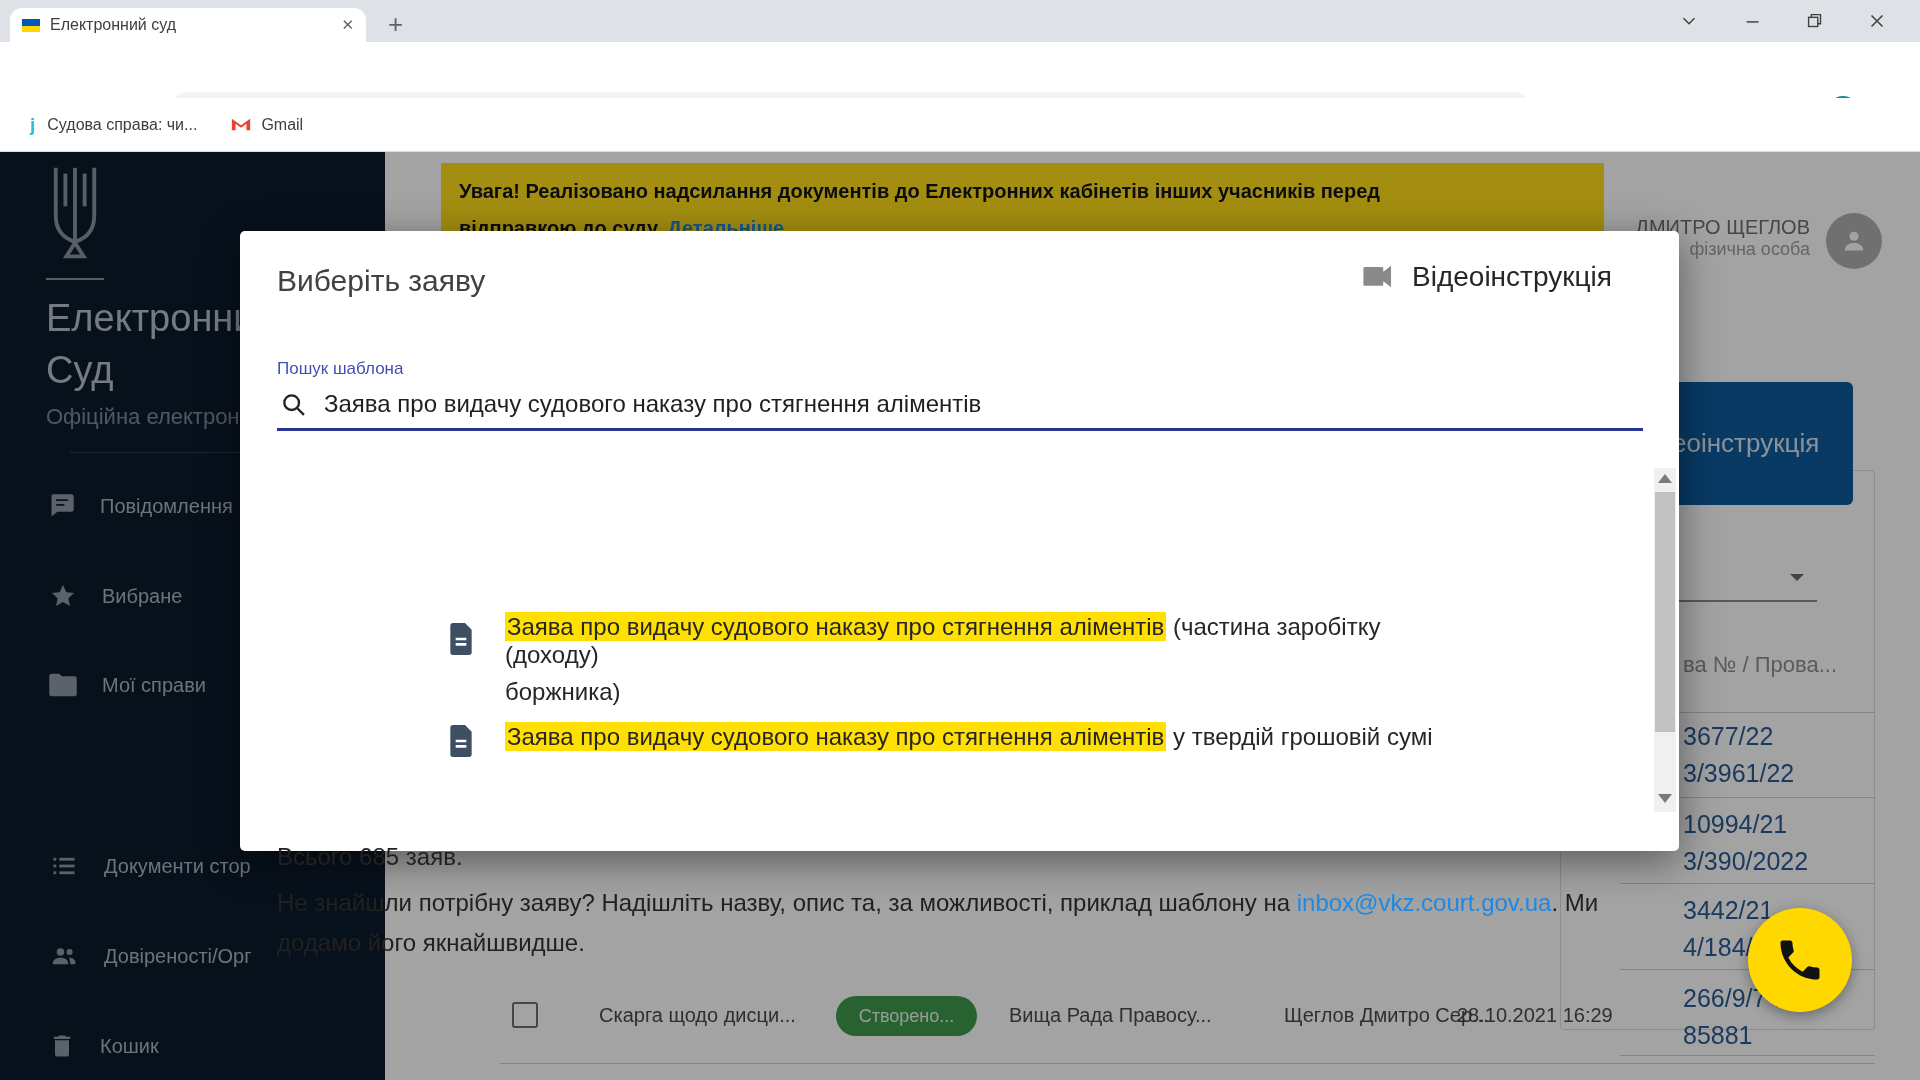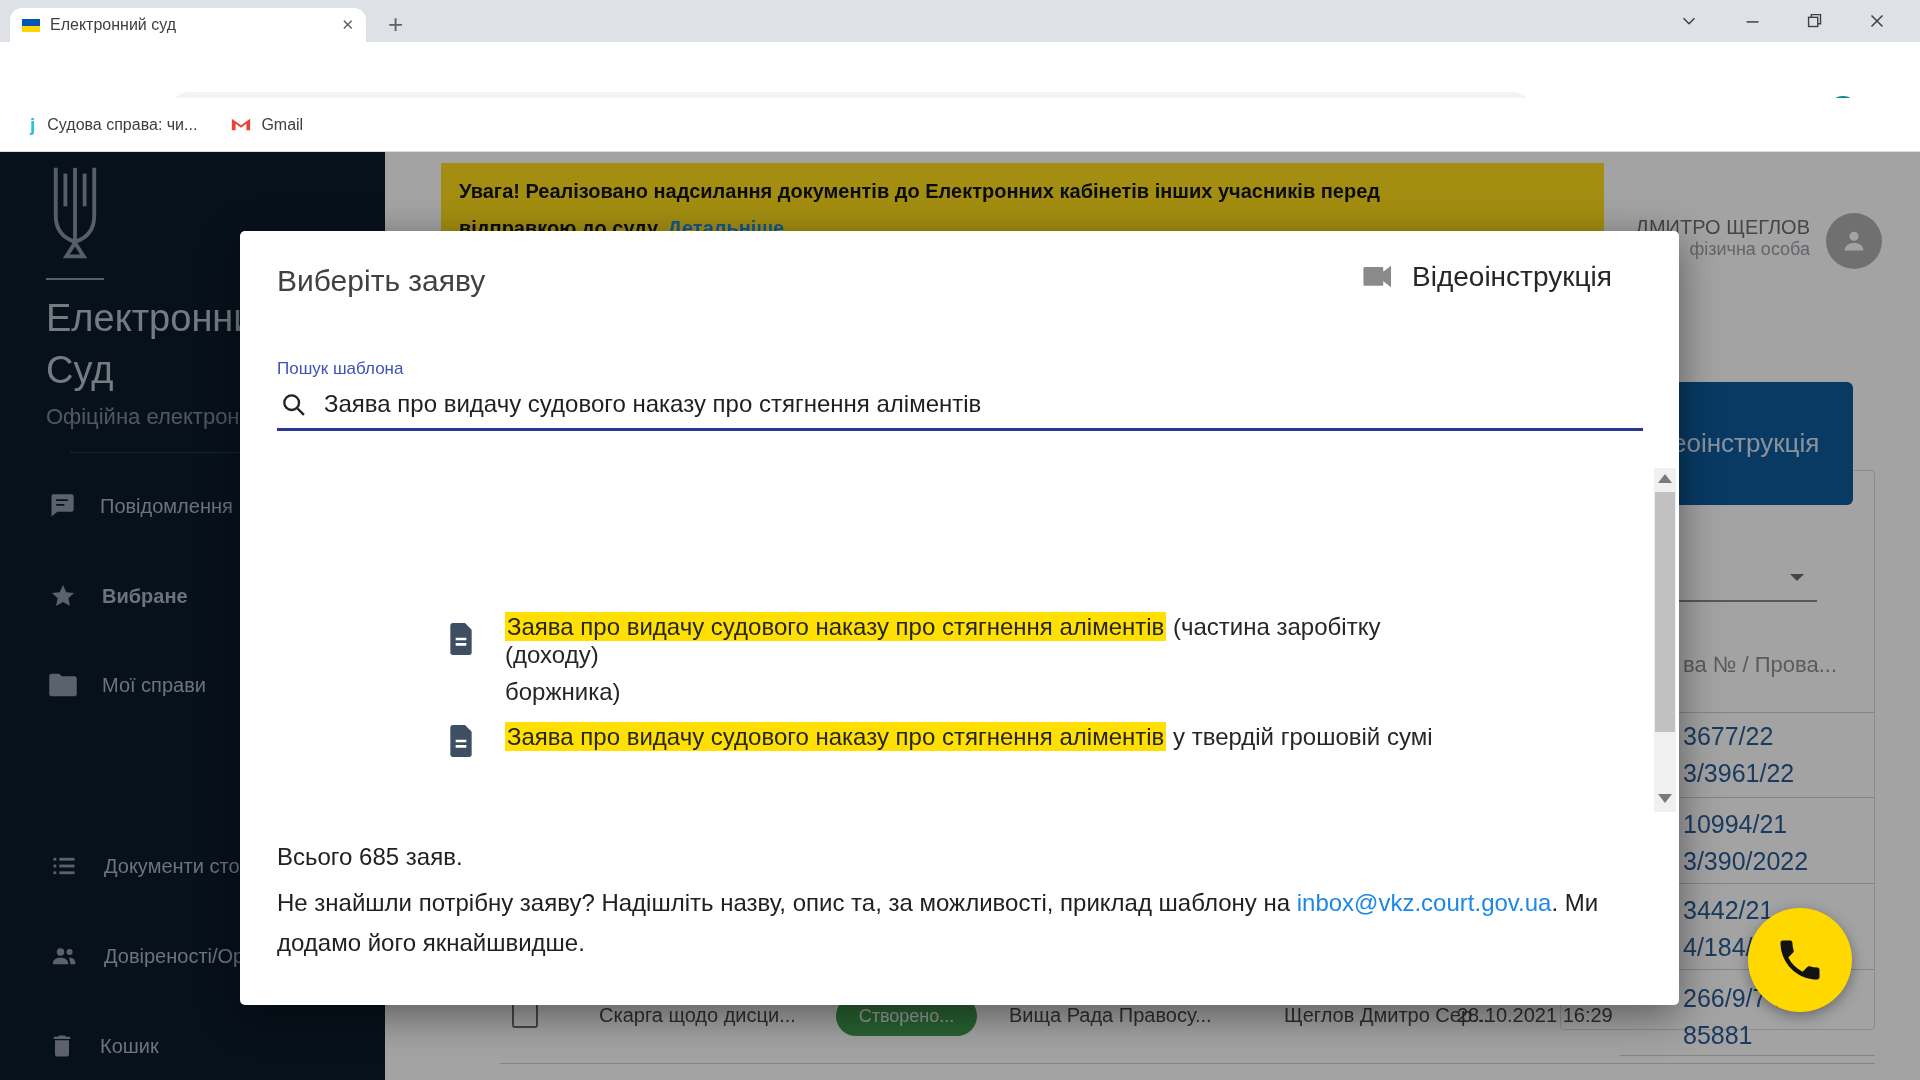--- a/index.html
+++ b/index.html
@@ -46,21 +46,21 @@
   .caselink{font-size:25px;color:#2a5c95;white-space:nowrap;}
   .sep{height:1px;background:#cfcfcf;}
   .trow-text{font-size:20px;color:#4a4a4a;white-space:nowrap;}
   .badge{background:#3f9a4d;color:#eaf4ea;font-size:18px;border-radius:20px;display:flex;align-items:center;justify-content:center;}
   .checkbox{width:26px;height:26px;border:2px solid #6e6e6e;border-radius:3px;background:#fff;}
 
   
   .overlay{left:0;top:152px;width:1920px;height:928px;background:rgba(0,0,0,0.36);}
 
   
-  .modal{left:240px;top:231px;width:1439px;height:774px;background:#fff;border-radius:5px;box-shadow:0 10px 40px rgba(0,0,0,.45);}
+  .modal{left:240px;top:231px;width:1439px;height:620px;background:#fff;border-radius:5px;box-shadow:0 10px 40px rgba(0,0,0,.45);}
   .m-title{font-size:30px;color:#414141;}
   .m-video{display:flex;align-items:center;font-size:28px;color:#262626;}
   .m-label{font-size:17px;color:#3f51b5;}
   .m-input{font-size:24px;color:#1f1f1f;border:none;outline:none;background:transparent;width:1000px;}
   .m-underline{height:3px;background:#283593;}
   .row-gray{background:#ececec;border-radius:2px;display:flex;align-items:center;}
   .tree-text{font-size:24px;color:#262626;}
   .hl{background:#ffe000;padding:1px 2px;}
   .m-total{font-size:24px;color:#212121;}
   .m-note{font-size:24px;color:#212121;line-height:40px;width:1340px;}
@@ -230,21 +230,21 @@
       <div class="abs tagline" style="left:46px;top:252px;">Офіційна електронна</div>
       <div class="abs" style="left:70px;top:300px;width:315px;height:1px;background:#263a52;"></div>
 
       <div class="abs nav-item" style="left:48px;top:340px;">
         <svg width="28" height="28" viewBox="0 0 24 24">
             <path d="M4 2h16a2 2 0 0 1 2 2v11a2 2 0 0 1-2 2H8l-5 4V4a2 2 0 0 1 1-2z" fill="#8f99a9"></path>
             <path d="M7 7h10M7 11h7" stroke="#0c1b2c" stroke-width="1.6"></path>
           </svg>
         <span class="lbl">Повідомлення</span>
       </div>
-      <div class="abs nav-item" style="left:48px;top:430px;font-weight:bold;">
+      <div class="abs nav-item" style="left:48px;top:430px;">
         <svg width="30" height="28" viewBox="0 0 24 24">
             <path d="M12 2.5l2.9 6.26 6.6.7-4.9 4.46 1.35 6.58L12 17.2 6.05 20.5 7.4 13.9 2.5 9.46l6.6-.7z" fill="#8f99a9"></path>
           </svg>
         <span class="lbl">Вибране</span>
       </div>
       <div class="abs nav-item" style="left:48px;top:520px;">
         <svg width="30" height="26" viewBox="0 0 24 20">
             <path d="M1 3a2 2 0 0 1 2-2h6l2 2h10a2 2 0 0 1 2 2v12a2 2 0 0 1-2 2H3a2 2 0 0 1-2-2z" fill="#8f99a9"></path>
           </svg>
         <span class="lbl">Мої справи</span>

